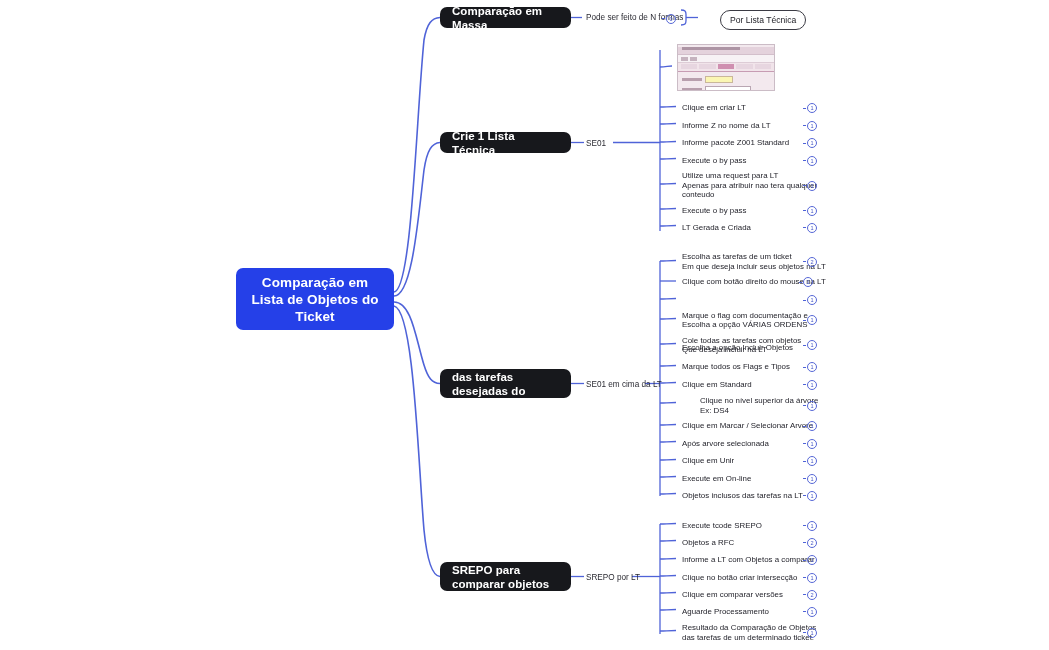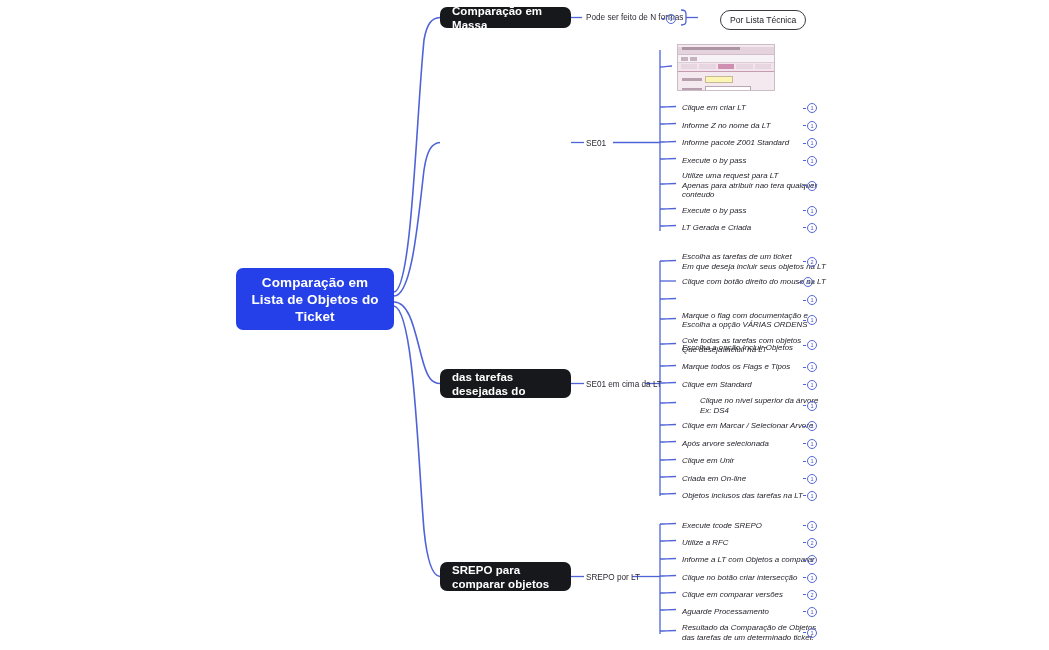--- a/index.html
+++ b/index.html
@@ -90,21 +90,20 @@
     line-height: 10px;
   }
 
   
   .leaf {
     position: absolute;
     font-size: 7.9px;
     color: #24242c;
     line-height: 9.6px;
     white-space: pre-line;
-    font-style: italic;
   }
 
   
   .badge {
     position: absolute;
     display: flex;
     align-items: center;
     gap: 1px;
   }
   .badge .dash {
@@ -285,20 +284,21 @@
 
   <div class="sub-label" style="left:586px; top:13px;">Pode ser feito de N formas</div>
 
   <div class="badge" style="left:662px; top:13.5px;">
     <span class="dash"></span>
     <span class="circle">0</span>
   </div>
 
   <div class="pill" style="left:698px; top:10px;margin-left:22px;">Por Lista Técnica</div>
 
+  <div class="branch-node" style="left:440px; top:132px; width:131px; height:21px;">Crie 1 Lista Técnica</div>
 
   <div class="sub-label" style="left:586px; top:139px;">SE01</div>
 
   <div class="thumb">
     <div class="t-title">
         <i></i>
       </div>
     <div class="t-toolbar">
       <span></span>
         <span></span>
@@ -434,21 +434,21 @@
     <span class="dash"></span>
     <span class="circle">1</span>
   </div>
 
   <div class="leaf" style="left:682px; top:456px;">Clique em Unir</div>
   <div class="badge" style="left:803px; top:456px;">
     <span class="dash"></span>
     <span class="circle">1</span>
   </div>
 
-  <div class="leaf" style="left:682px; top:473.5px;">Criada em On-line</div>
+  <div class="leaf" style="left:682px; top:473.5px;">Execute em On-line</div>
   <div class="badge" style="left:803px; top:473.5px;">
     <span class="dash"></span>
     <span class="circle">1</span>
   </div>
 
   <div class="leaf" style="left:682px; top:490.5px;">Objetos inclusos das tarefas na LT</div>
   <div class="badge" style="left:803px; top:490.5px;">
     <span class="dash"></span>
     <span class="circle">1</span>
   </div>
@@ -456,21 +456,21 @@
   <div class="branch-node" style="left:440px; top:562px; width:131px; height:29px;">Execute tcode SREPO para comparar objetos da LT</div>
 
   <div class="sub-label" style="left:586px; top:573px;">SREPO por LT</div>
 
   <div class="leaf" style="left:682px; top:520.5px;">Execute tcode SREPO</div>
   <div class="badge" style="left:803px; top:520.5px;">
     <span class="dash"></span>
     <span class="circle">1</span>
   </div>
 
-  <div class="leaf" style="left:682px; top:537.5px;">Utilize a RFC</div>
+  <div class="leaf" style="left:682px; top:537.5px;">Objetos a RFC</div>
   <div class="badge" style="left:803px; top:537.5px;">
     <span class="dash"></span>
     <span class="circle">2</span>
   </div>
 
   <div class="leaf" style="left:682px; top:555px;">Informe a LT com Objetos a comparar</div>
   <div class="badge" style="left:803px; top:555px;">
     <span class="dash"></span>
     <span class="circle">1</span>
   </div>

